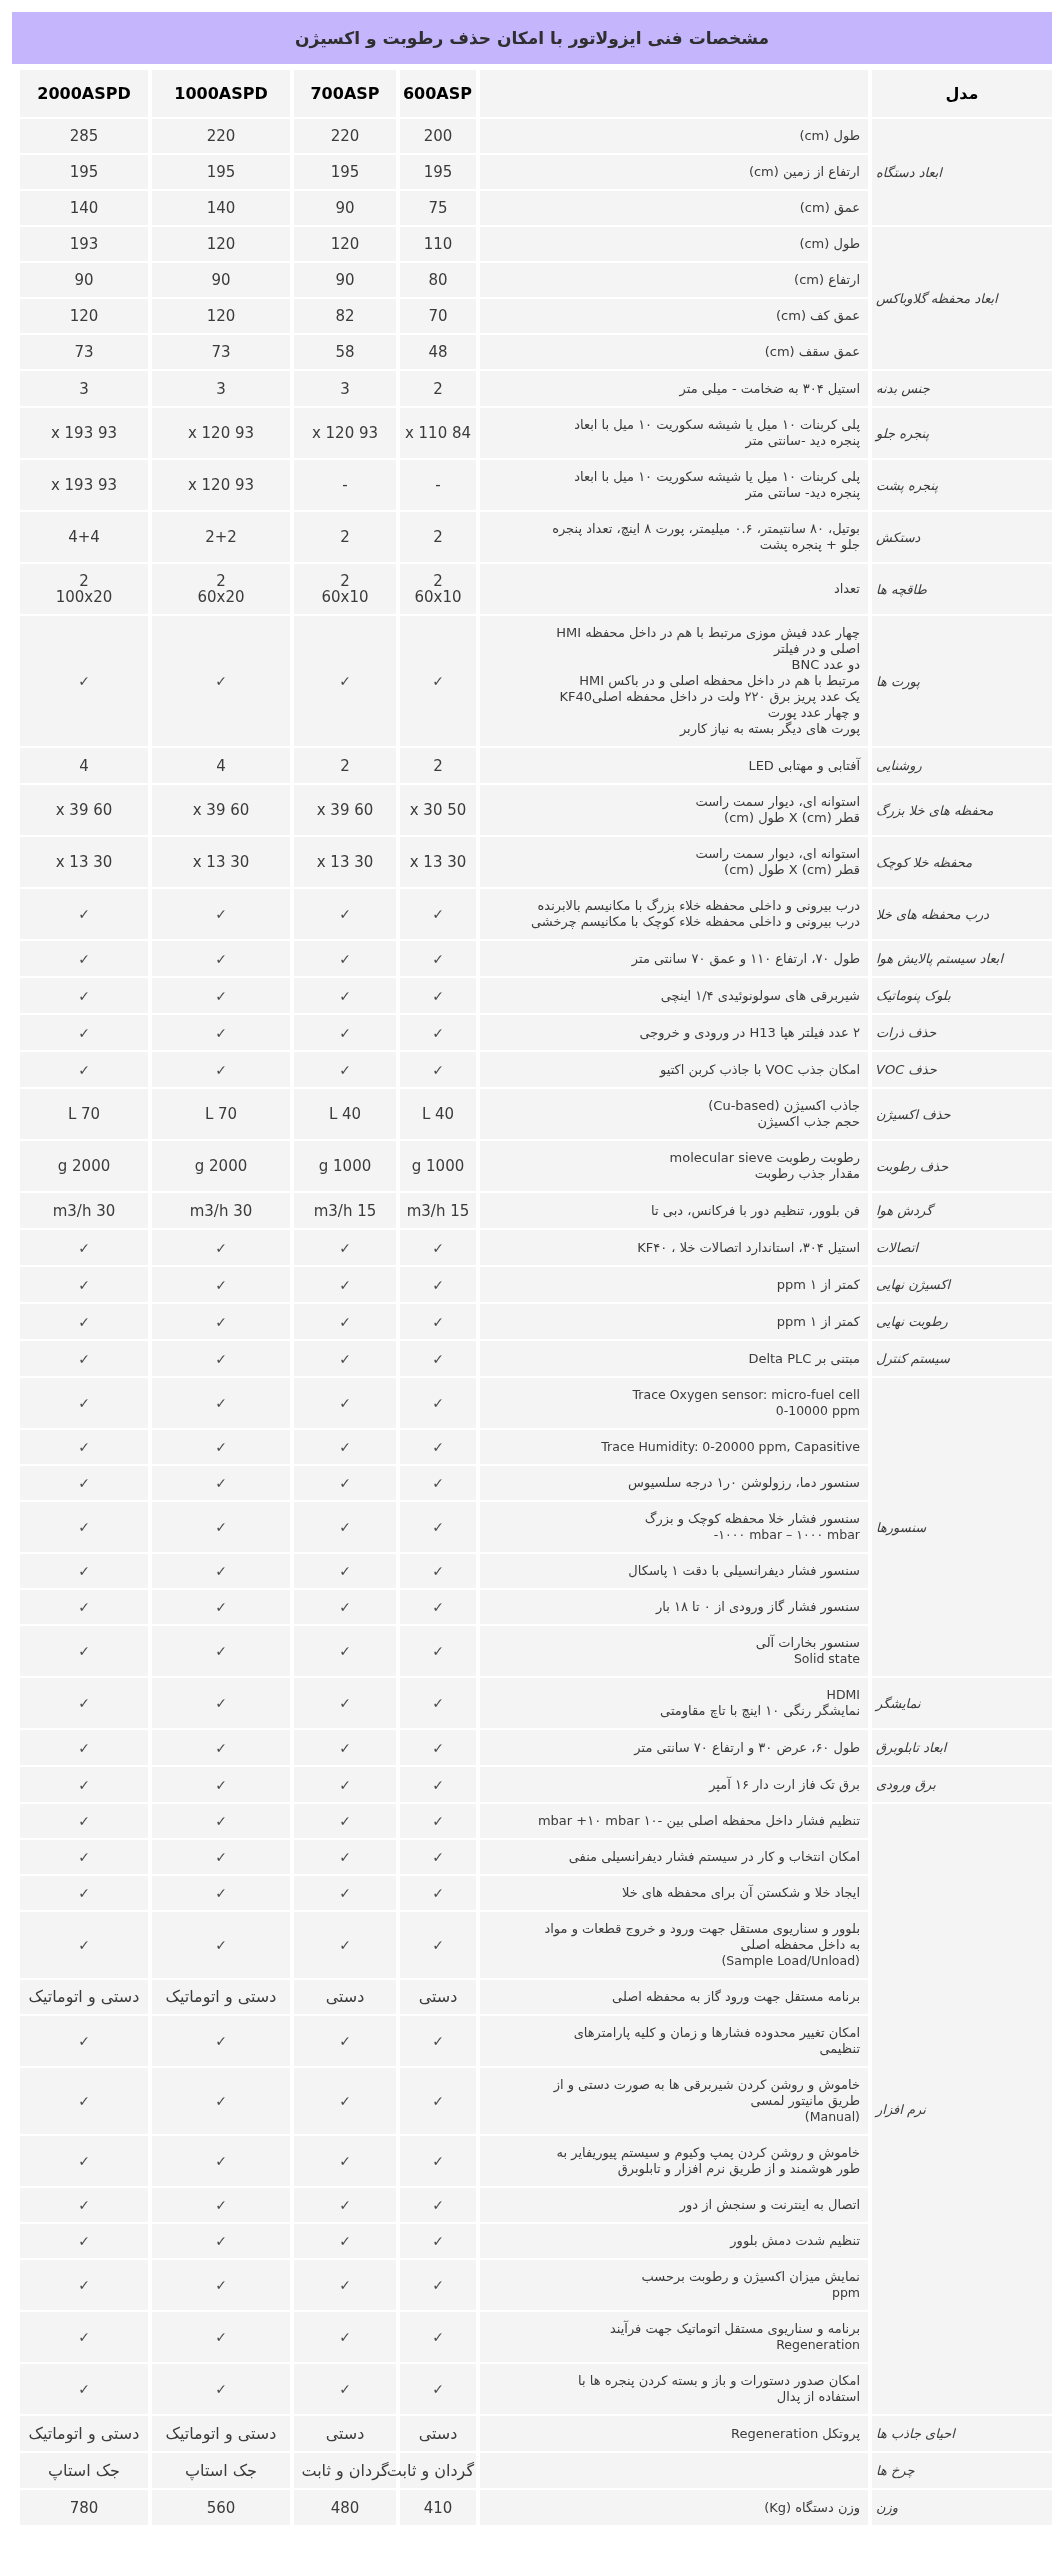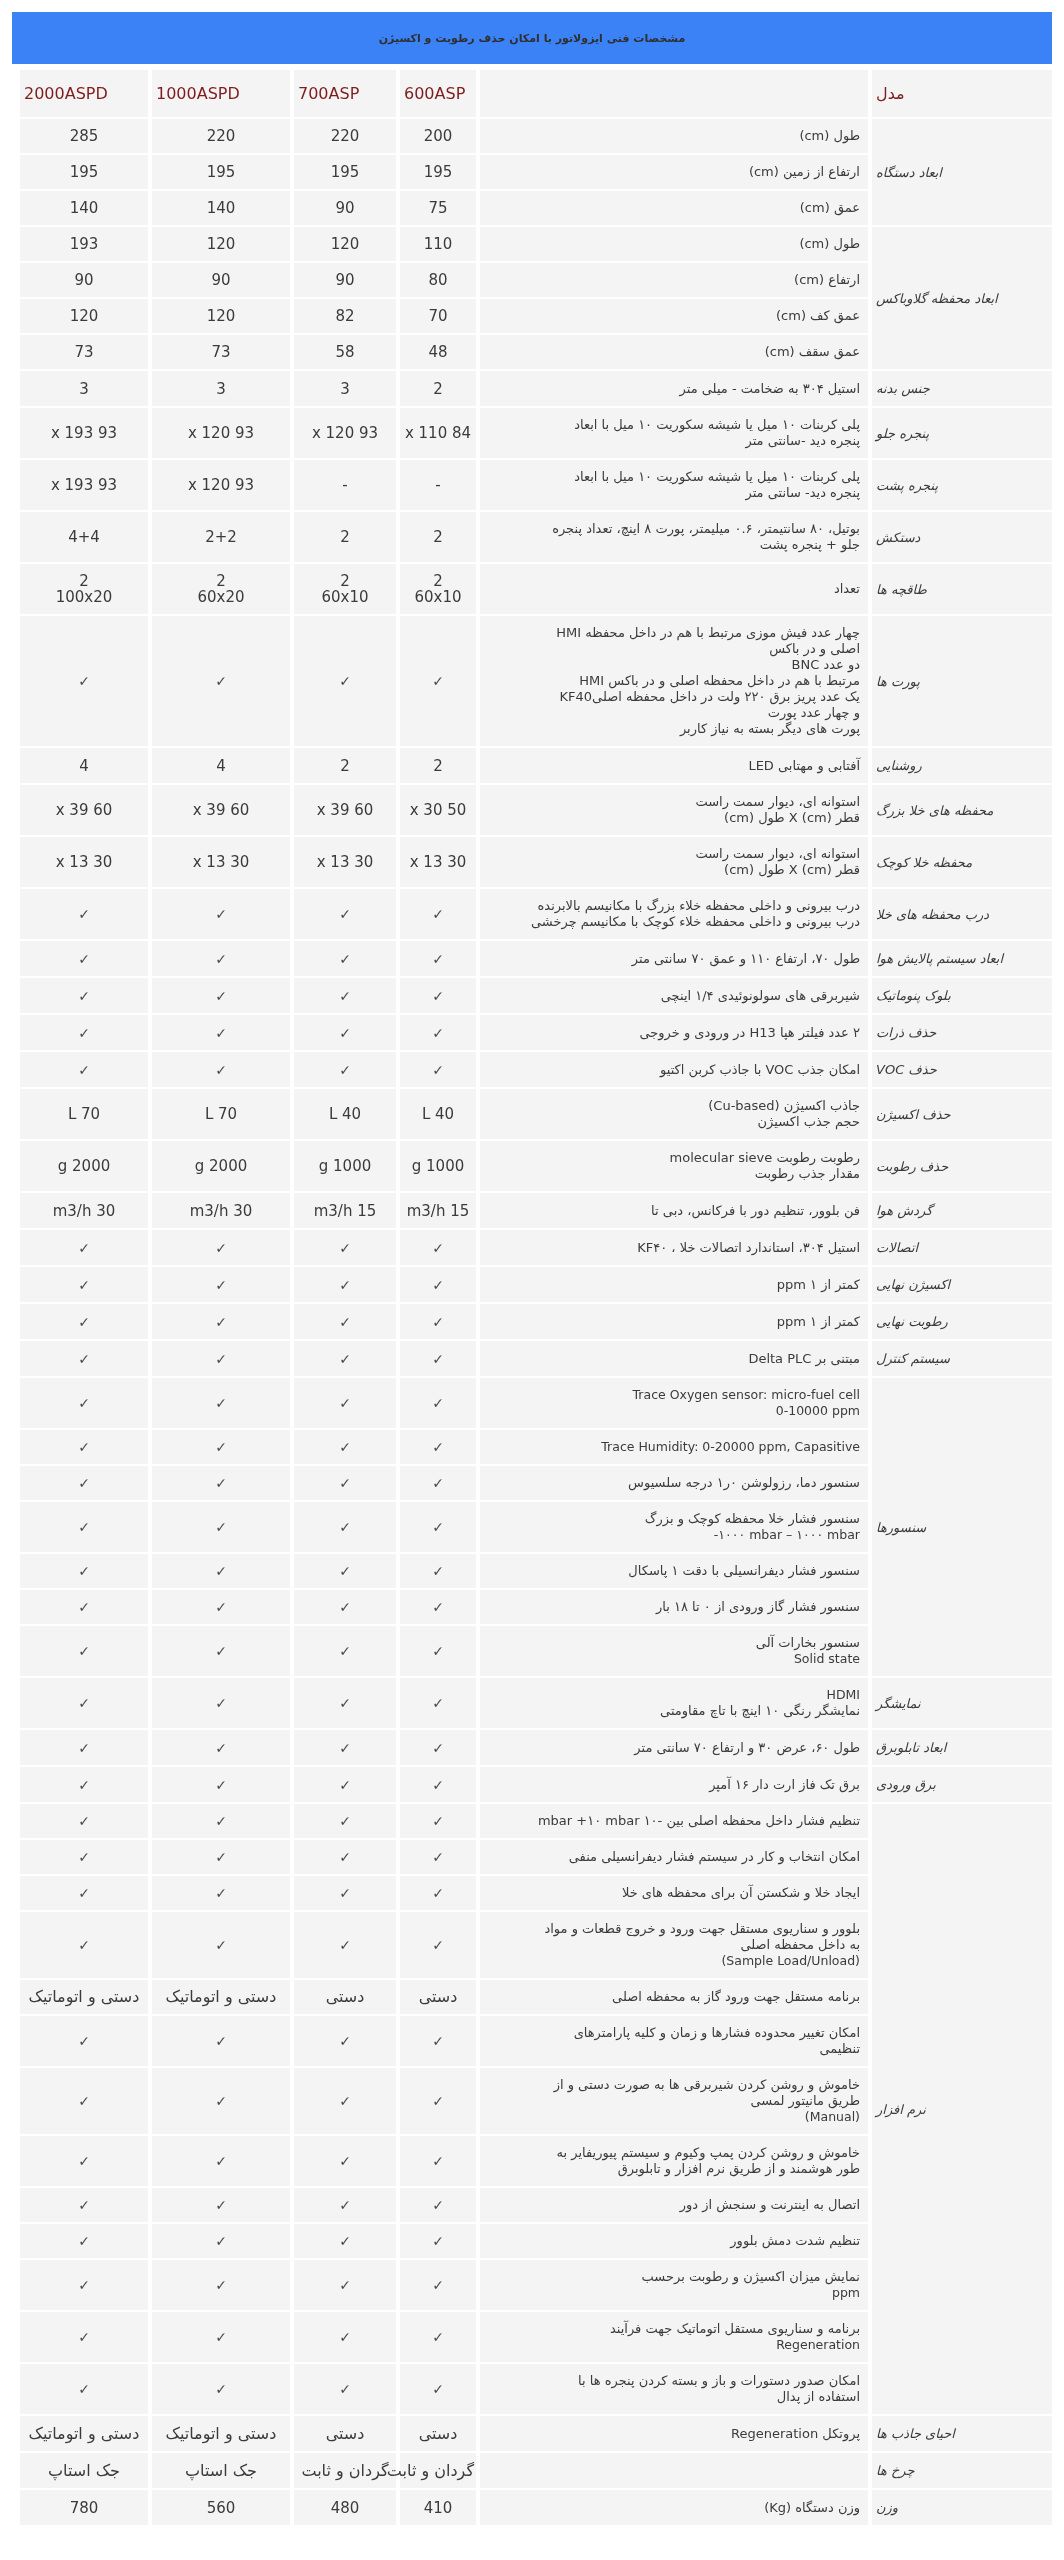--- a/index.html
+++ b/index.html
@@ -1,30 +1,30 @@
 <!DOCTYPE html>
 <html lang="fa" dir="rtl"><head>
 <meta charset="utf-8">
 <style>
   html,body{margin:0;padding:0;background:#ffffff;}
   body{font-family:"DejaVu Sans","Liberation Sans",sans-serif;color:#3b3b3b;width:1064px;}
   .wrap{width:1040px;margin:0 auto;padding-top:12px;padding-bottom:12px;}
   .title-bar{
-    background:#3b82f6;height:52px;display:flex;align-items:center;justify-content:center;
-    font-weight:bold;font-size:11px;color:#2f2f2f;margin-bottom:4px;
+    background:#c4b5fd;height:52px;display:flex;align-items:center;justify-content:center;
+    font-weight:bold;font-size:17px;color:#2f2f2f;margin-bottom:4px;
   }
   table{
     width:1040px;table-layout:fixed;direction:rtl;
     border-collapse:separate;border-spacing:4px 2px;margin:0 -4px;
   }
   col.c-cat{width:180px;} col.c-spec{width:388px;}
   col.c-600{width:76px;} col.c-700{width:102px;}
   col.c-1000{width:138px;} col.c-2000{width:128px;}
   th,td{background:#f4f4f5;vertical-align:middle;padding:9px 8px;}
-  th.model{font-size:16px;font-weight:normal;text-align:left;color:#7f1d1d;padding:14px 4px;}
+  th.model{font-size:16px;font-weight:bold;text-align:center;color:#000000;padding:14px 4px;}
   td.cat{font-size:13px;text-align:left;padding-left:4px;line-height:17px;font-style:italic;}
   td.spec{font-size:13px;text-align:right;line-height:16px;padding-left:12px;}
   td.spec div{line-height:16px;}
   td.spec .ltr{direction:ltr;unicode-bidi:embed;font-weight:normal;text-align:right;font-size:12.5px;}
   td.val{text-align:center;font-size:15px;line-height:16px;padding:9px 2px;}
   td.val.fa{font-size:16px;white-space:nowrap;}
   td.val.check{font-size:14px;color:#4a4a4a;}
   td.val div{line-height:16px;}
 </style>
 </head>
@@ -180,21 +180,21 @@
           </td>
           <td class="val">
             <div>2</div>
             <div>100x20</div>
           </td>
         </tr>
         <tr>
           <td class="cat" rowspan="1">پورت ها</td>
           <td class="spec">
             <div>چهار عدد فیش موزی مرتبط با هم در داخل محفظه HMI</div>
-            <div>اصلی و در باکس</div>
+            <div>اصلی و در فیلتر</div>
             <div>دو عدد BNC</div>
             <div>مرتبط با هم در داخل محفظه اصلی و در باکس HMI</div>
             <div>یک عدد پریز برق ۲۲۰ ولت در داخل محفظه اصلیKF40</div>
             <div>و چهار عدد پورت</div>
             <div>پورت های دیگر بسته به نیاز کاربر</div>
           </td>
           <td class="val check">✓</td>
           <td class="val check">✓</td>
           <td class="val check">✓</td>
           <td class="val check">✓</td>

